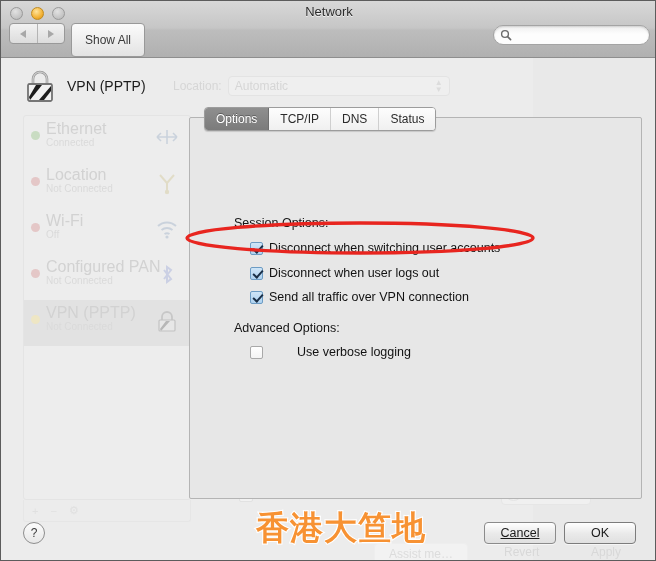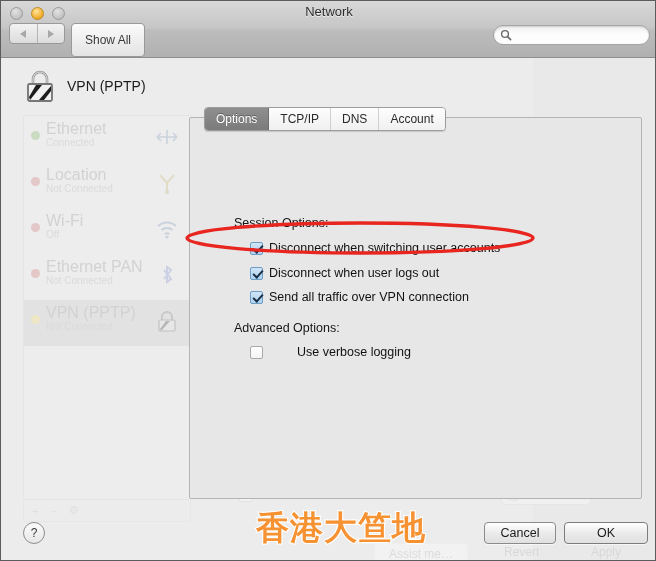--- a/index.html
+++ b/index.html
@@ -407,22 +407,22 @@
     border: 1px solid #8b8b8b;
     background: linear-gradient(to bottom, #ffffff, #eaeaea 52%, #e0e0e0);
     box-sizing: border-box;
     font-size: 12.5px;
     color: #1b1b1b;
     display: flex;
     align-items: center;
     justify-content: center;
     box-shadow: 0 1px 0 rgba(255,255,255,0.6);
   }
-  .btn.cancel { left: 483px; top: 521px; width: 72px; }
-  .btn.ok { left: 563px; top: 521px; width: 84px; border-color: #7c7c7c; }
+  .btn.cancel { left: 483px; top: 521px; width: 72px; text-decoration: underline; }
+  .btn.ok { left: 563px; top: 521px; width: 72px; border-color: #7c7c7c; }
 
   .watermark {
     position: absolute;
     left: 255px; top: 505px;
     font-family: "DejaVu Sans", sans-serif;
     font-size: 33px;
     font-weight: bold;
     letter-spacing: 1px;
     color: #f79233;
     -webkit-text-stroke: 2.2px #ffffff;
@@ -469,20 +469,27 @@
         <path d="M10 17 V12 a7 7 0 0 1 14 0 V17" fill="none" stroke="#9a9a9a" stroke-width="2.6"></path>
         <path d="M10 17 V12 a7 7 0 0 1 14 0 V17" fill="none" stroke="#d8d8d8" stroke-width="1"></path>
         <rect x="5" y="17" width="24" height="17" rx="1.5" fill="#f2f2f2" stroke="#6f6f6f" stroke-width="1.3"></rect>
         <path d="M6 30 L13 18 L19 18 L7 33 Z" fill="#1d1d1d"></path>
         <path d="M16 33 L28 19 L28 24 L21 33 Z" fill="#1d1d1d"></path>
         <rect x="5" y="17" width="24" height="17" rx="1.5" fill="none" stroke="#6f6f6f" stroke-width="1.3"></rect>
       </svg>
       <div class="vpn-title">VPN (PPTP)</div>
     </div>
 
+    <div class="location-row">
+      <div class="location-label">Location:</div>
+      <div class="location-popup">
+        <span>Automatic</span>
+        <span class="popup-arrows">▲<br>▼</span>
+      </div>
+    </div>
 
     <div class="sidebar">
       <div class="svc">
         <div class="dot" style="background:#c9dcc2"></div>
         <div class="nm">Ethernet</div>
         <div class="st">Connected</div>
         <svg class="ico" viewBox="0 0 26 26">
           <path d="M3 13 H23 M3 13 L7 9 M3 13 L7 17 M23 13 L19 9 M23 13 L19 17" stroke="#7d97b8" stroke-width="1.6" fill="none"></path>
           <path d="M13 6 V20" stroke="#7d97b8" stroke-width="1.6"></path>
         </svg>
@@ -502,21 +509,21 @@
         <div class="st">Off</div>
         <svg class="ico" viewBox="0 0 26 26">
           <path d="M4 10 A13 13 0 0 1 22 10" stroke="#7d97b8" stroke-width="2" fill="none"></path>
           <path d="M7.5 14 A9 9 0 0 1 18.5 14" stroke="#7d97b8" stroke-width="2" fill="none"></path>
           <path d="M10.5 18 A5 5 0 0 1 15.5 18" stroke="#7d97b8" stroke-width="2" fill="none"></path>
           <circle cx="13" cy="21" r="1.6" fill="#7d97b8"></circle>
         </svg>
       </div>
       <div class="svc">
         <div class="dot" style="background:#e4c7c7"></div>
-        <div class="nm">Ethernet PAN</div>
+        <div class="nm">Configured PAN</div>
         <div class="st">Not Connected</div>
         <svg class="ico" viewBox="0 0 26 26">
           <path d="M10 8 L17 17 L13 20 V5 L17 8 L10 17" stroke="#7f8fd0" stroke-width="2" fill="none"></path>
         </svg>
       </div>
       <div class="svc selected">
         <div class="dot" style="background:#eee6c4"></div>
         <div class="nm">VPN (PPTP)</div>
         <div class="st">Not Connected</div>
         <svg class="ico" viewBox="0 0 26 26">
@@ -591,21 +598,21 @@
       <div class="cb-row" style="left:60px; top:227px;gap:28px;">
         <span class="cb off"></span>
         <span>Use verbose logging</span>
       </div>
     </div>
 
     <div class="tabbar" style="left:203px; top:49px;">
       <div class="tab active">Options</div>
       <div class="tab">TCP/IP</div>
       <div class="tab">DNS</div>
-      <div class="tab">Account</div>
+      <div class="tab">Status</div>
     </div>
   </div>
 
   <svg class="annot-ellipse" viewBox="0 0 354 36">
     <ellipse cx="177" cy="18" rx="173" ry="15" fill="none" stroke="#e8251f" stroke-width="3.4"></ellipse>
   </svg>
 
   <div class="help-btn" style="position:absolute; left:22px; top:521px;">?</div>
   <div class="btn cancel">Cancel</div>
   <div class="btn ok">OK</div>

